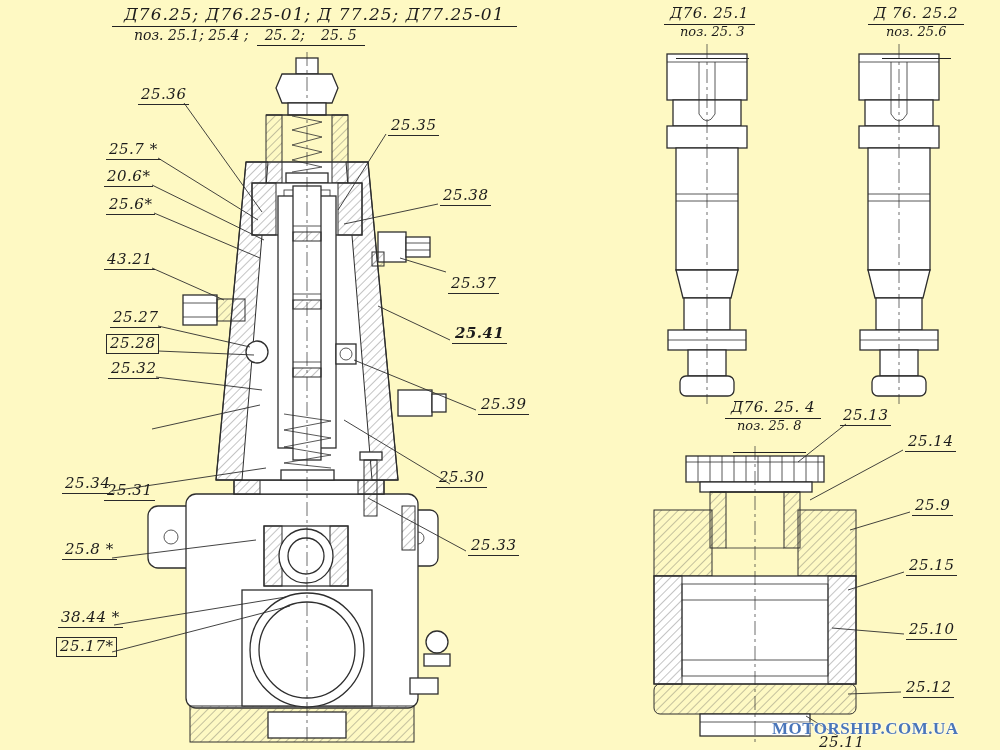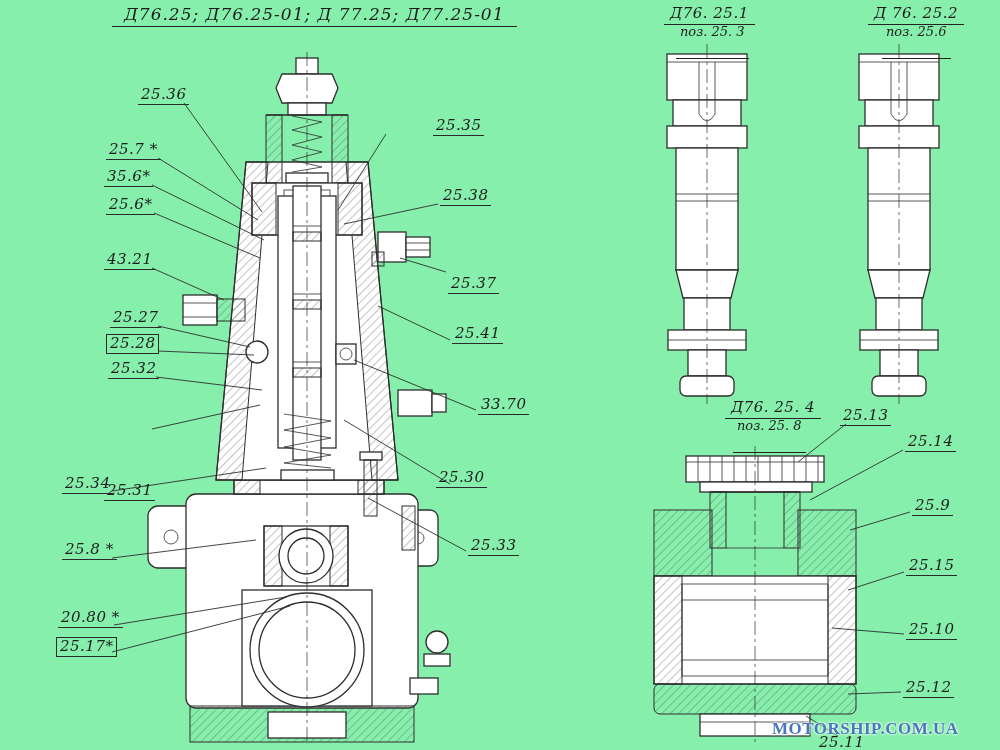--- a/index.html
+++ b/index.html
@@ -27,21 +27,21 @@
                letter-spacing:0.5px; text-shadow:0 0 3px #fff, 0 0 3px #fff;text-align:right; }
   .ol { stroke:#2e2e2e; stroke-width:1.3; fill:none; }
   .olw { stroke:#2e2e2e; stroke-width:1.3; fill:#fff; }
   .thin { stroke:#2e2e2e; stroke-width:0.8; fill:none; }
   .cl { stroke:#2e2e2e; stroke-width:0.7; stroke-dasharray:14 4 3 4; fill:none; }
   .hf { fill:url(#h); stroke:#2e2e2e; stroke-width:1; }
 </style>
 </head>
 <body>
 
-<div id="canvas" style="background: #86efac;">
+<div id="canvas" style="background: #fef9c3;">
 
   <svg id="artwork" width="1000" height="750" viewBox="0 0 1000 750">
     <defs>
       <pattern id="h" width="6" height="6" patternUnits="userSpaceOnUse" patternTransform="rotate(45)">
         <line x1="0" y1="0" x2="0" y2="6" stroke="#555" stroke-width="0.7"></line>
       </pattern>
       <g id="plunger">
         <rect class="olw" x="8" y="10" width="80" height="46"></rect>
         <line class="thin" x1="8" y1="18" x2="88" y2="18"></line>
         <rect class="olw" x="14" y="56" width="68" height="26"></rect>
@@ -200,47 +200,50 @@
       <line x1="903" y1="450" x2="810" y2="500"></line>
       <line x1="910" y1="512" x2="850" y2="530"></line>
       <line x1="904" y1="572" x2="848" y2="590"></line>
       <line x1="904" y1="634" x2="832" y2="628"></line>
       <line x1="901" y1="692" x2="848" y2="694"></line>
       <line x1="838" y1="736" x2="806" y2="716"></line>
     </svg>
 
   <div id="label-layer">
     <div class="hdr1">Д76.25;  Д76.25-01;  Д 77.25;  Д77.25-01</div>
+    <div class="hdr2">
+      <span>поз. 25.1;  25.4 ;</span><span class="u">25. 2;</span><span class="u">25. 5</span>
+    </div>
 
     <div class="part-title" style="left:664px;top:4px">Д76. 25.1</div>
     <div class="part-pos" style="left:676px;top:24px">поз. 25. 3</div>
     <div class="part-title" style="left:868px;top:4px">Д 76. 25.2</div>
     <div class="part-pos" style="left:882px;top:24px">поз. 25.6</div>
     <div class="part-title" style="left:725px;top:398px">Д76. 25. 4</div>
     <div class="part-pos" style="left:733px;top:418px">поз. 25. 8</div>
 
     <div id="watermark" style="color: rgb(74, 118, 186);">MOTORSHIP.COM.UA</div>
   <div class="callout" style="left: 138px; top: 86px;">25.36</div>
       <div class="callout" style="left: 106px; top: 141px;">25.7 *</div>
-      <div class="callout" style="left: 104px; top: 168px;">35.6*</div>
+      <div class="callout" style="left: 104px; top: 168px;">20.6*</div>
       <div class="callout" style="left: 106px; top: 196px;">25.6*</div>
       <div class="callout" style="left: 104px; top: 251px;">43.21</div>
       <div class="callout" style="left: 110px; top: 309px;">25.27</div>
       <div class="callout boxed" style="left: 106px; top: 334px;">25.28</div>
       <div class="callout" style="left: 108px; top: 360px;">25.32</div>
       <div class="callout" style="left: 104px; top: 437px; margin-top: 45px;">25.31</div>
       <div class="callout" style="left: 62px; top: 475px;">25.34</div>
       <div class="callout" style="left: 62px; top: 541px;">25.8 *</div>
-      <div class="callout" style="left: 58px; top: 609px;">20.80 *</div>
+      <div class="callout" style="left: 58px; top: 609px;">38.44 *</div>
       <div class="callout boxed" style="left: 56px; top: 637px;">25.17*</div>
-      <div class="callout" style="left: 388px; top: 117px; margin-left: 45px;">25.35</div>
+      <div class="callout" style="left: 388px; top: 117px;">25.35</div>
       <div class="callout" style="left: 440px; top: 187px;">25.38</div>
       <div class="callout" style="left: 448px; top: 275px;">25.37</div>
-      <div class="callout" style="left: 452px; top: 325px;">25.41</div>
-      <div class="callout" style="left: 478px; top: 396px;">33.70</div>
+      <div class="callout" style="left: 452px; top: 325px; font-weight: bold;">25.41</div>
+      <div class="callout" style="left: 478px; top: 396px;">25.39</div>
       <div class="callout" style="left: 436px; top: 469px;">25.30</div>
       <div class="callout" style="left: 468px; top: 537px;">25.33</div>
       <div class="callout" style="left: 840px; top: 407px;">25.13</div>
       <div class="callout" style="left: 905px; top: 433px;">25.14</div>
       <div class="callout" style="left: 912px; top: 497px;">25.9</div>
       <div class="callout" style="left: 906px; top: 557px;">25.15</div>
       <div class="callout" style="left: 906px; top: 621px;">25.10</div>
       <div class="callout" style="left: 903px; top: 679px;">25.12</div>
       <div class="callout" style="left: 816px; top: 734px;">25.11</div>
     </div>

